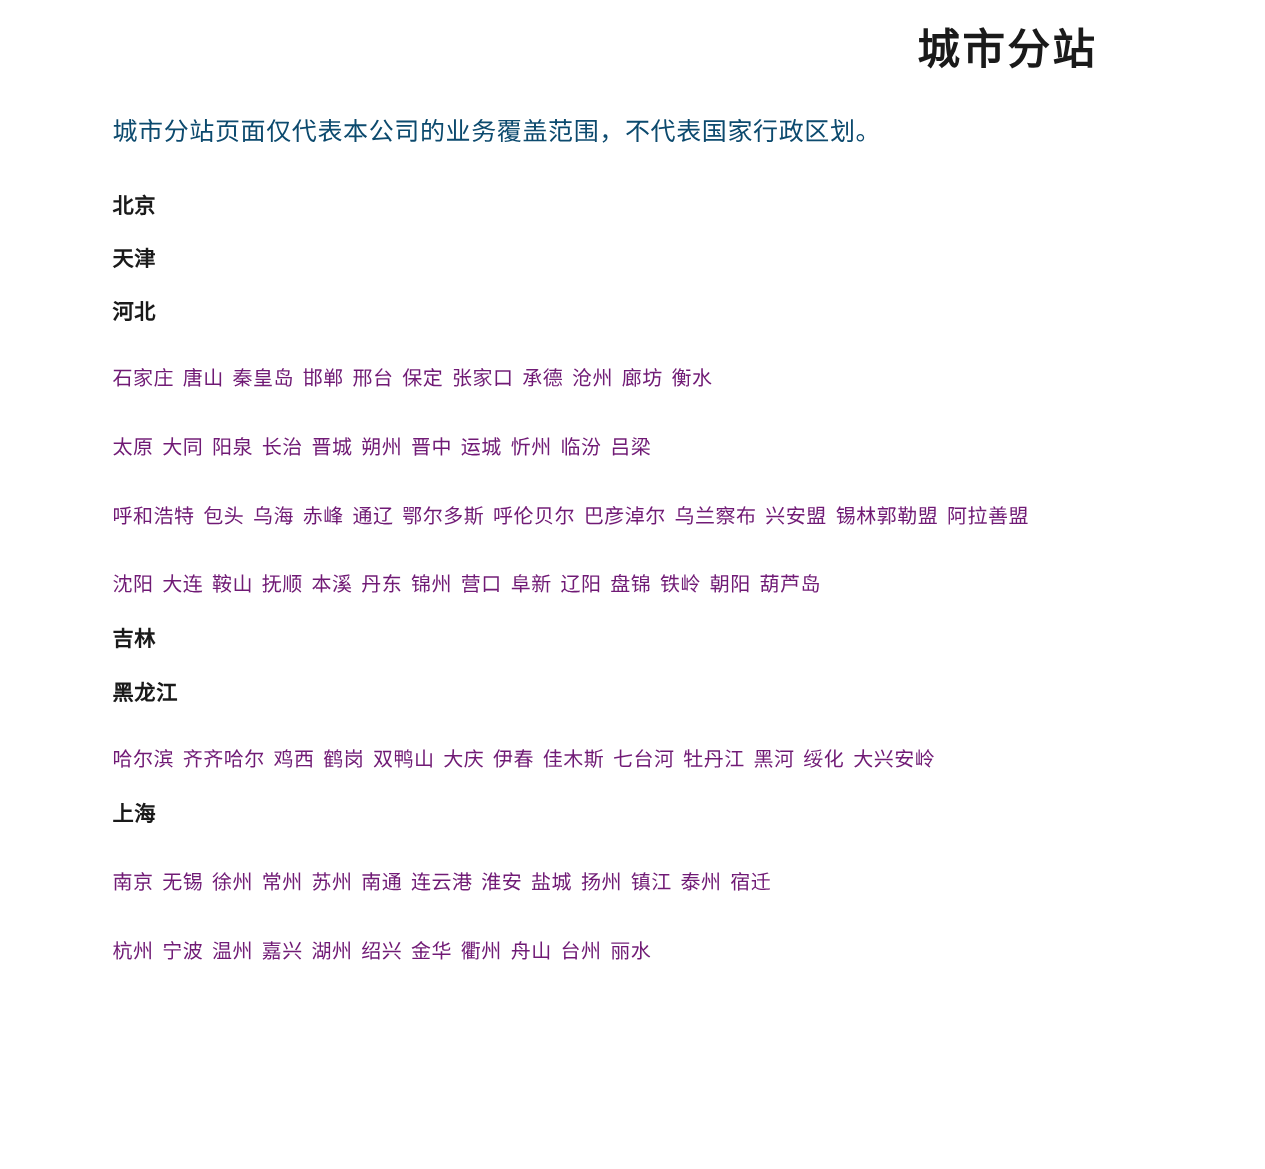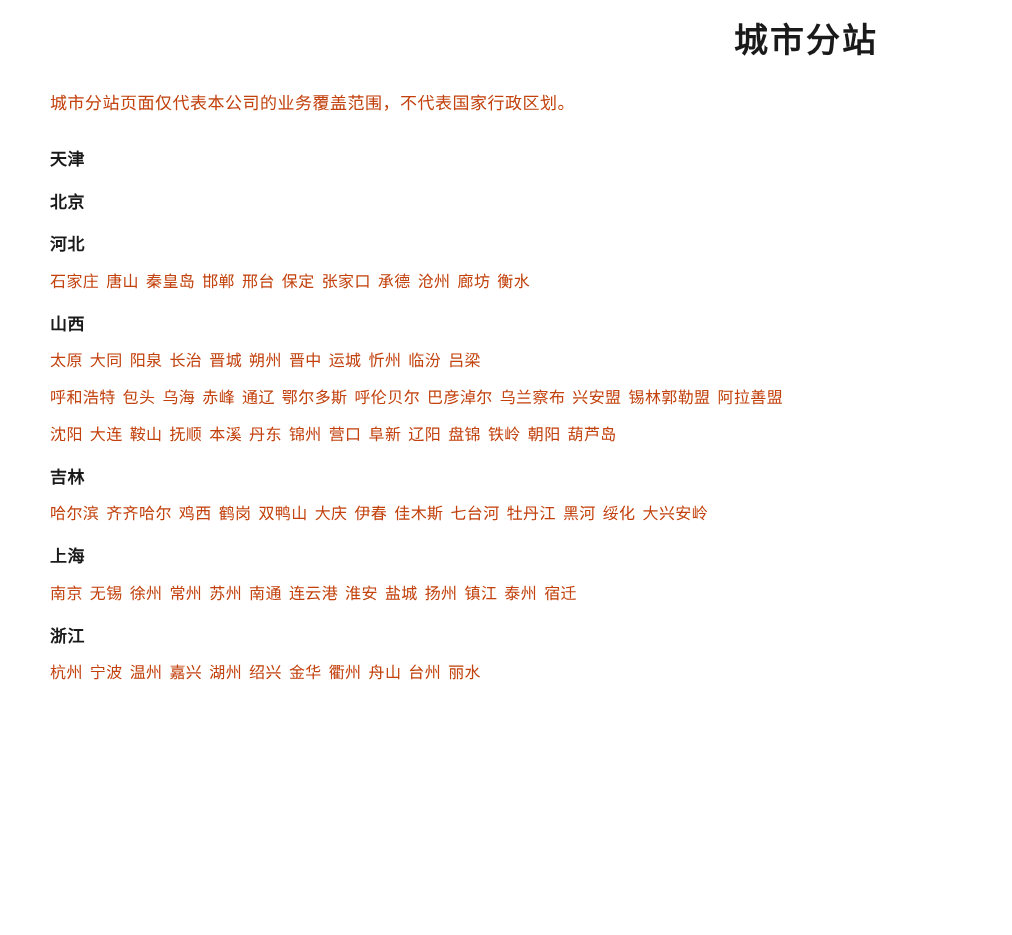--- a/index.html
+++ b/index.html
@@ -12,58 +12,60 @@
     height: 935px;
     font-family: "Liberation Sans", "DejaVu Sans", sans-serif;
     color: #222222;
     overflow: hidden;
   }
   .page {
     position: relative;
     width: 914px;
     height: 935px;
     box-sizing: border-box;
+    padding-left: 40px;
   }
   .page-title {
     text-align: right;
     font-size: 34px;
     font-weight: 700;
     color: #1a1a1a;
     letter-spacing: 2px;
     padding: 18px 36px 0 0;
     line-height: 1.3;
   }
   .content {
     padding: 28px 40px 0 50px;
   }
   .intro {
-    font-size: 17px;
-    color: #c2410c;
+    font-size: 20px;
+    color: #0c4a6e;
     margin: 0 0 22px 0;
     line-height: 1.6;
     letter-spacing: 0.5px;
   }
   .province-block {
     margin-bottom: 0;
   }
   .province-name {
     font-size: 17px;
     font-weight: 700;
     color: #1a1a1a;
     margin: 0;
     padding: 11px 0 11px 0;
     line-height: 1.2;
     letter-spacing: 0.5px;
   }
   .city-list {
     font-size: 16px;
-    color: #c2410c;
+    color: #701a75;
     line-height: 1.5;
     padding: 3px 0 10px 0;
     letter-spacing: 0.4px;
+    margin-top: 18px;
   }
   .city-item {
     margin-right: 7px;
     cursor: pointer;
     white-space: nowrap;
   }
   .city-item:last-child {
     margin-right: 0;
   }
 </style>
@@ -73,52 +75,51 @@
 <div class="page">
 
   <div class="page-title">城市分站</div>
 
   <div class="content">
 
     <p class="intro">城市分站页面仅代表本公司的业务覆盖范围，不代表国家行政区划。</p>
 
     <div id="province-container">
         <div class="province-block">
-          <div class="province-name">天津</div>
+          <div class="province-name">北京</div>
         </div>
         <div class="province-block">
-          <div class="province-name">北京</div>
+          <div class="province-name">天津</div>
         </div>
         <div class="province-block">
           <div class="province-name">河北</div>
           <div class="city-list"><span class="city-item">石家庄</span><span class="city-item">唐山</span><span class="city-item">秦皇岛</span><span class="city-item">邯郸</span><span class="city-item">邢台</span><span class="city-item">保定</span><span class="city-item">张家口</span><span class="city-item">承德</span><span class="city-item">沧州</span><span class="city-item">廊坊</span><span class="city-item">衡水</span></div>
         </div>
         <div class="province-block">
-          <div class="province-name">山西</div>
           <div class="city-list"><span class="city-item">太原</span><span class="city-item">大同</span><span class="city-item">阳泉</span><span class="city-item">长治</span><span class="city-item">晋城</span><span class="city-item">朔州</span><span class="city-item">晋中</span><span class="city-item">运城</span><span class="city-item">忻州</span><span class="city-item">临汾</span><span class="city-item">吕梁</span></div>
         </div>
         <div class="province-block">
           <div class="city-list"><span class="city-item">呼和浩特</span><span class="city-item">包头</span><span class="city-item">乌海</span><span class="city-item">赤峰</span><span class="city-item">通辽</span><span class="city-item">鄂尔多斯</span><span class="city-item">呼伦贝尔</span><span class="city-item">巴彦淖尔</span><span class="city-item">乌兰察布</span><span class="city-item">兴安盟</span><span class="city-item">锡林郭勒盟</span><span class="city-item">阿拉善盟</span></div>
         </div>
         <div class="province-block">
           <div class="city-list"><span class="city-item">沈阳</span><span class="city-item">大连</span><span class="city-item">鞍山</span><span class="city-item">抚顺</span><span class="city-item">本溪</span><span class="city-item">丹东</span><span class="city-item">锦州</span><span class="city-item">营口</span><span class="city-item">阜新</span><span class="city-item">辽阳</span><span class="city-item">盘锦</span><span class="city-item">铁岭</span><span class="city-item">朝阳</span><span class="city-item">葫芦岛</span></div>
         </div>
         <div class="province-block">
           <div class="province-name">吉林</div>
         </div>
         <div class="province-block">
+          <div class="province-name">黑龙江</div>
           <div class="city-list"><span class="city-item">哈尔滨</span><span class="city-item">齐齐哈尔</span><span class="city-item">鸡西</span><span class="city-item">鹤岗</span><span class="city-item">双鸭山</span><span class="city-item">大庆</span><span class="city-item">伊春</span><span class="city-item">佳木斯</span><span class="city-item">七台河</span><span class="city-item">牡丹江</span><span class="city-item">黑河</span><span class="city-item">绥化</span><span class="city-item">大兴安岭</span></div>
         </div>
         <div class="province-block">
           <div class="province-name">上海</div>
         </div>
         <div class="province-block">
           <div class="city-list"><span class="city-item">南京</span><span class="city-item">无锡</span><span class="city-item">徐州</span><span class="city-item">常州</span><span class="city-item">苏州</span><span class="city-item">南通</span><span class="city-item">连云港</span><span class="city-item">淮安</span><span class="city-item">盐城</span><span class="city-item">扬州</span><span class="city-item">镇江</span><span class="city-item">泰州</span><span class="city-item">宿迁</span></div>
         </div>
         <div class="province-block">
-          <div class="province-name">浙江</div>
           <div class="city-list"><span class="city-item">杭州</span><span class="city-item">宁波</span><span class="city-item">温州</span><span class="city-item">嘉兴</span><span class="city-item">湖州</span><span class="city-item">绍兴</span><span class="city-item">金华</span><span class="city-item">衢州</span><span class="city-item">舟山</span><span class="city-item">台州</span><span class="city-item">丽水</span></div>
         </div>
       </div>
 
   </div>
 
 </div>
 
 </body></html>

